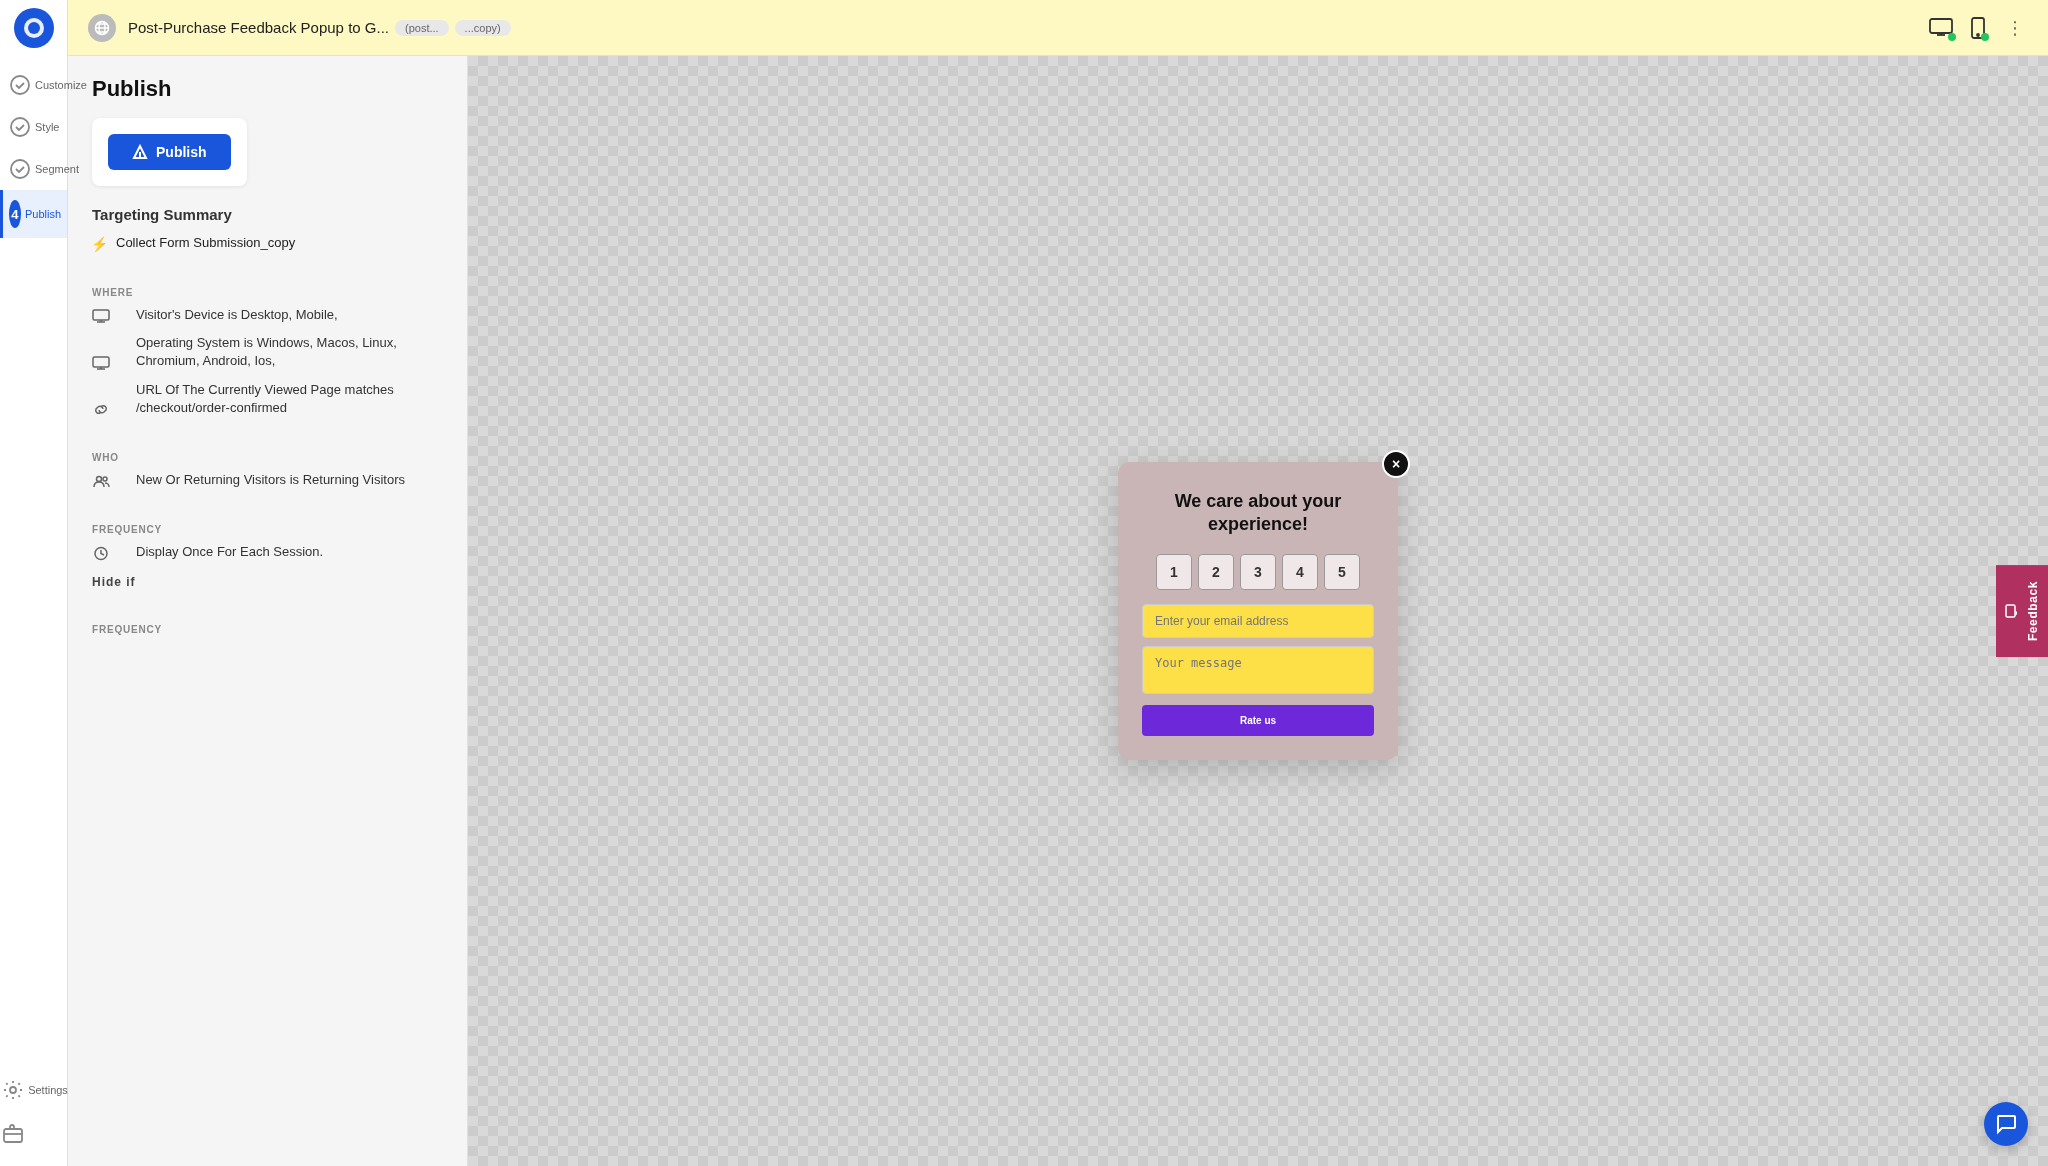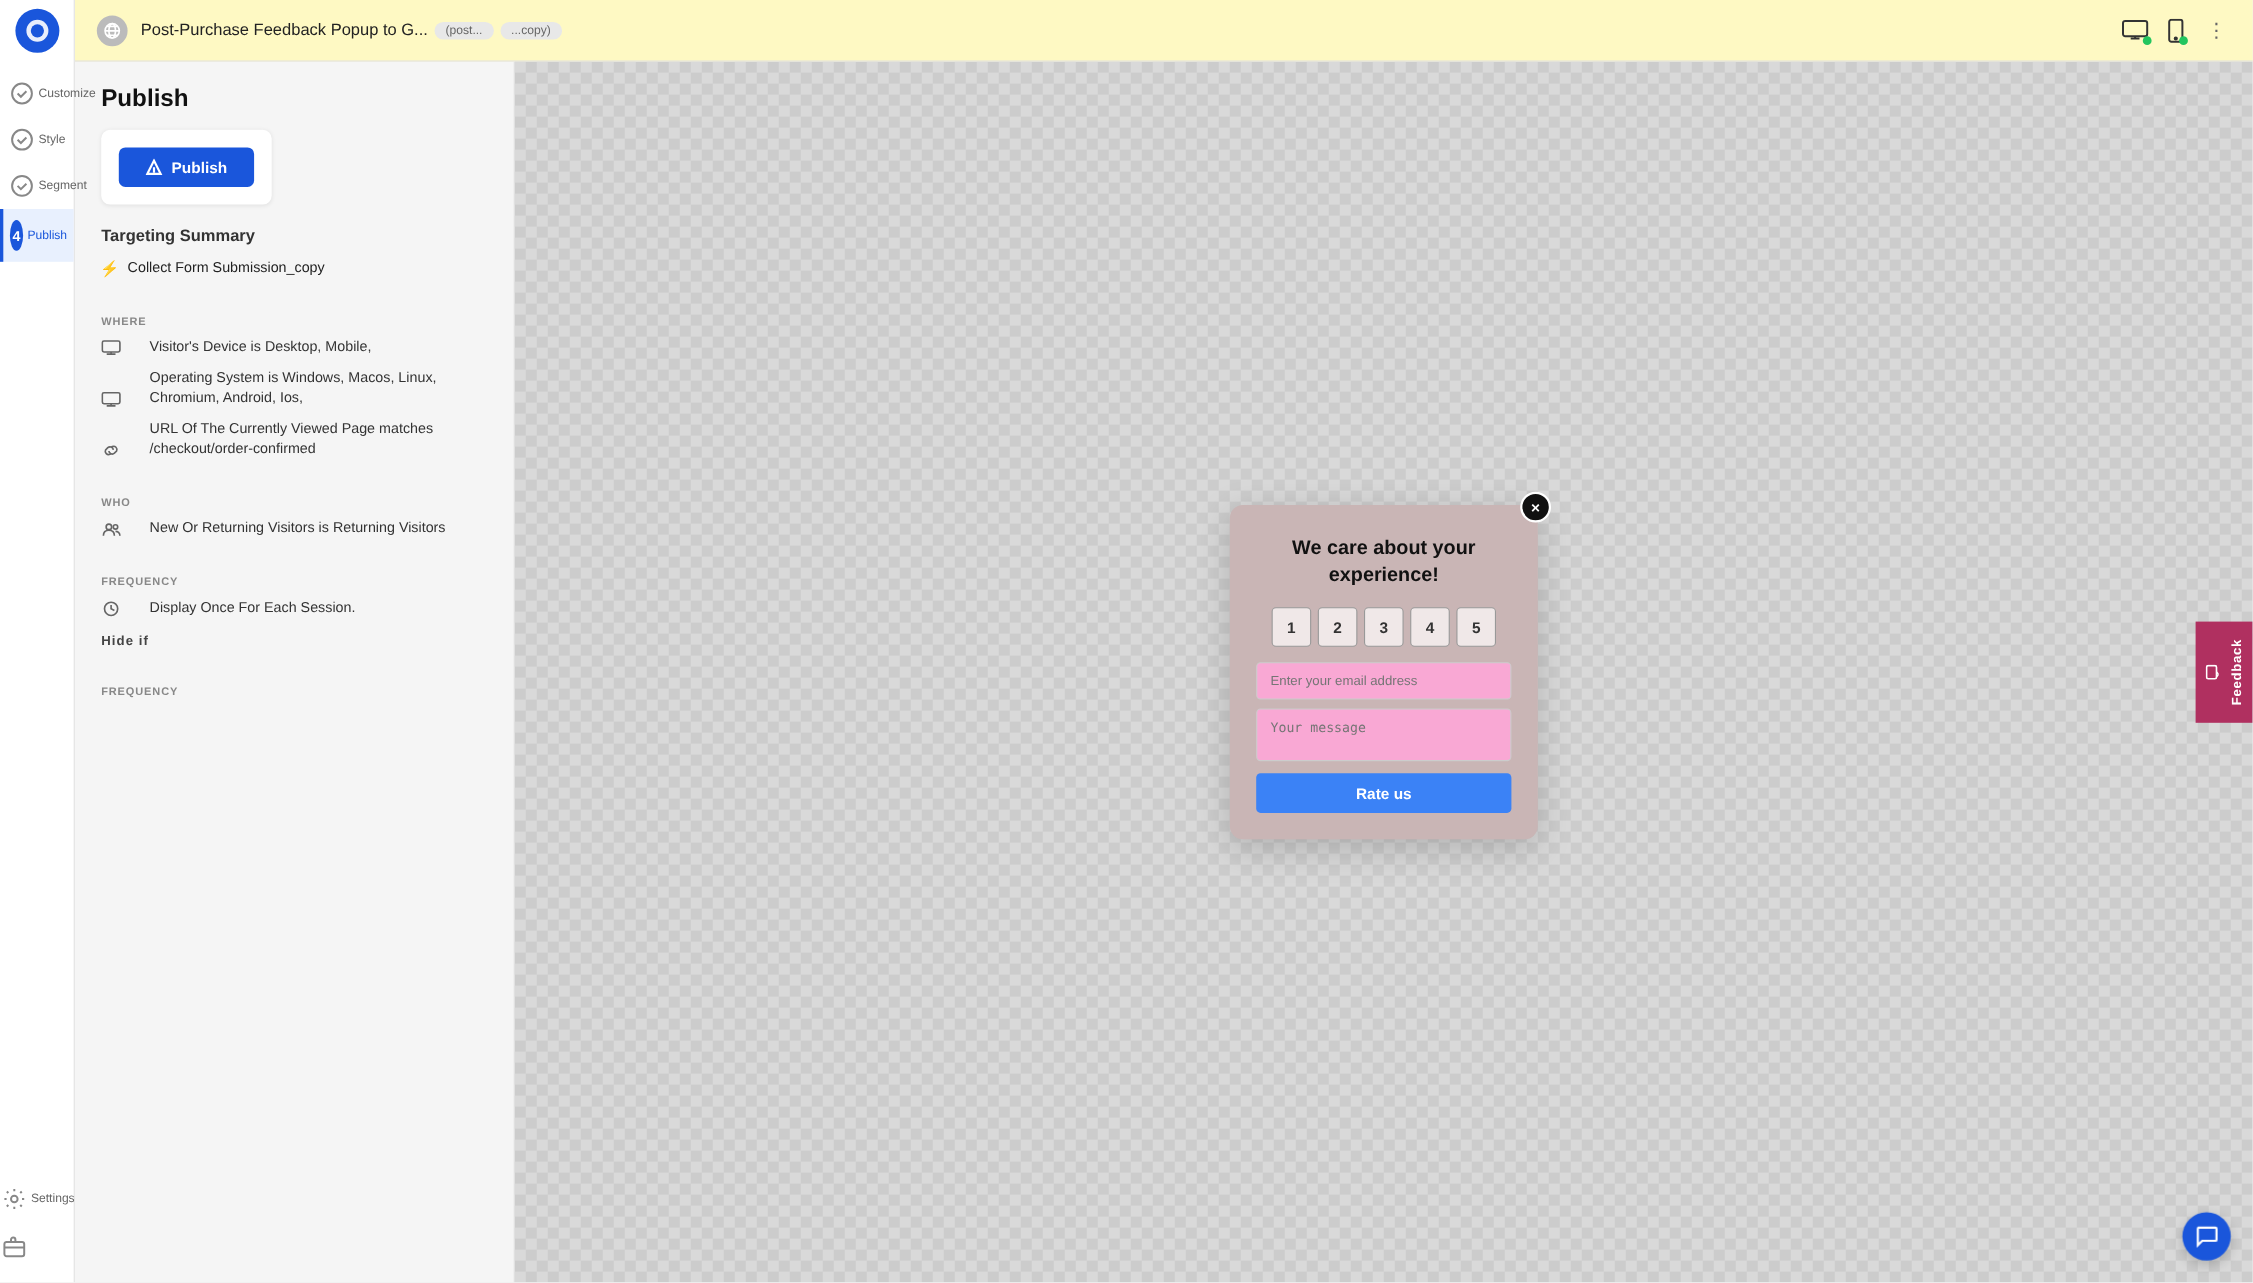--- a/index.html
+++ b/index.html
@@ -204,31 +204,31 @@
     .rating-box {
       width: 36px; height: 36px; border: 1.5px solid #999;
       border-radius: 4px; background: #f0e8e8;
       display: flex; align-items: center; justify-content: center;
       font-size: 14px; font-weight: 600; color: #333; cursor: pointer;
     }
     .popup-input {
       width: 100%;
       border: 1px solid #ccc; border-radius: 4px;
       padding: 9px 12px; font-size: 12px;
-      background: #f9a8d4; color: #666;
+      background: #fde047; color: #666;
       margin-bottom: 8px; outline: none;
     }
     .popup-rate-btn {
       width: 100%;
-      background: #3b82f6;
+      background: #6d28d9;
       color: white;
       border: none;
       border-radius: 4px;
       padding: 10px;
-      font-size: 14px; font-weight: 700;
+      font-size: 10px; font-weight: 700;
       cursor: pointer;
     }
 
     
     .feedback-tab {
       position: absolute;
       right: 0; top: 50%;
       transform: translateY(-50%);
       background: #b03060;
       color: white;

